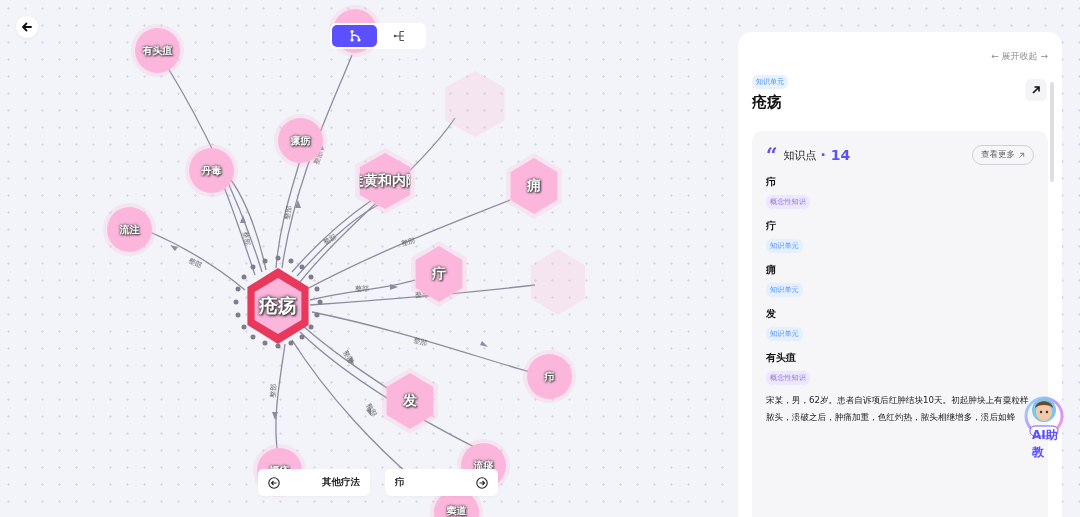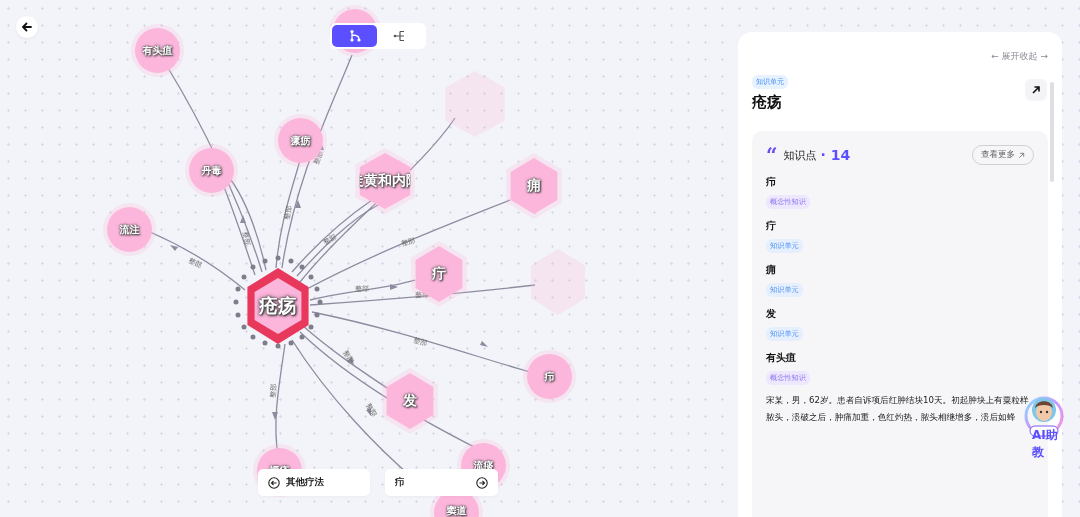--- a/index.html
+++ b/index.html
@@ -21,21 +21,21 @@
   .node-label { color: #fff; font-weight: bold; text-shadow: 0 0 2px #444, 0 0 3px #555, 1px 1px 2px #333; white-space: nowrap; }
   .node.circle .node-label { font-size: 10px; }
   .node.hex .node-label { font-size: 14px; }
   .center-hex-outer { position: absolute; left: 244px; top: 268px; width: 68px; height: 76px; background: #e8395c; clip-path: polygon(50% 0%, 95% 25%, 95% 75%, 50% 100%, 5% 75%, 5% 25%); }
   .center-hex-inner { position: absolute; left: 252px; top: 278px; width: 52px; height: 56px; background: #fcb6dc; clip-path: polygon(50% 0%, 95% 25%, 95% 75%, 50% 100%, 5% 75%, 5% 25%); display: flex; align-items: center; justify-content: center; }
   .center-label { font-size: 19px; color: #fff; font-weight: bold; text-shadow: 0 0 2px #333, 0 0 4px #444, 1px 1px 2px #222; white-space: nowrap; }
   .back-btn { position: absolute; left: 16px; top: 16px; width: 22px; height: 22px; border-radius: 50%; background: #fff; display: flex; align-items: center; justify-content: center; box-shadow: 0 1px 3px rgba(0,0,0,0.06); }
   .toggle { position: absolute; left: 330px; top: 23px; width: 96px; height: 26px; background: #fff; border-radius: 6px; display: flex; align-items: center; padding: 2px; }
   .toggle-btn { width: 45px; height: 22px; border-radius: 5px; display: flex; align-items: center; justify-content: center; }
   .toggle-btn.active { background: #5b4fff; }
-  .bottom-card { position: absolute; top: 469px; height: 27px; background: #fff; border-radius: 5px; display: flex; align-items: center; padding: 0 10px; font-size: 9.5px; font-weight: bold; color: #222; box-shadow: 0 1px 3px rgba(0,0,0,0.04); }
+  .bottom-card { position: absolute; top: 469px; height: 27px; background: #fff; border-radius: 5px; display: flex; align-items: center; padding: 0 10px; font-size: 9.5px; font-weight: bold; color: #222; box-shadow: 0 1px 3px rgba(0,0,0,0.04); justify-content: space-between; }
   .bottom-card .circ { width: 12px; height: 12px; }
 
   
   .panel { position: absolute; left: 738px; top: 32px; width: 324px; height: 500px; background: #fff; border-radius: 14px; overflow: hidden; }
   .panel-top { display: flex; justify-content: flex-end; padding: 18px 14px 0 14px; font-size: 9px; color: #8a8a94; }
   .panel-tag { display: inline-block; margin: 12px 0 0 14px; font-size: 7px; padding: 2px 4px; border-radius: 6px; background: #e8f2ff; color: #3e8cff; }
   .panel-title { margin: 4px 0 0 14px; font-size: 15px; font-weight: bold; color: #111; }
   .open-btn { position: absolute; left: 287px; top: 47px; width: 22px; height: 22px; background: #f4f4f6; border-radius: 6px; display: flex; align-items: center; justify-content: center; }
   .scrollbar { position: absolute; left: 312px; top: 50px; width: 4px; height: 100px; background: #dedee3; border-radius: 2px; }
   .kcard { position: absolute; left: 14px; top: 99px; width: 296px; height: 420px; background: #f6f6f8; border-radius: 10px; padding: 14px 14px; }

